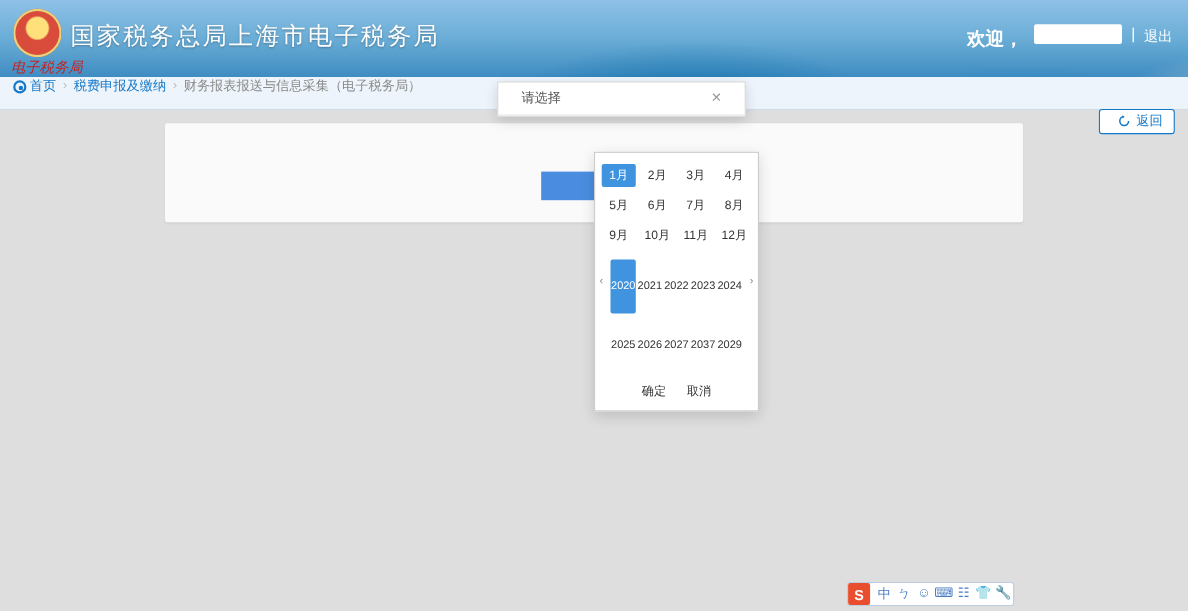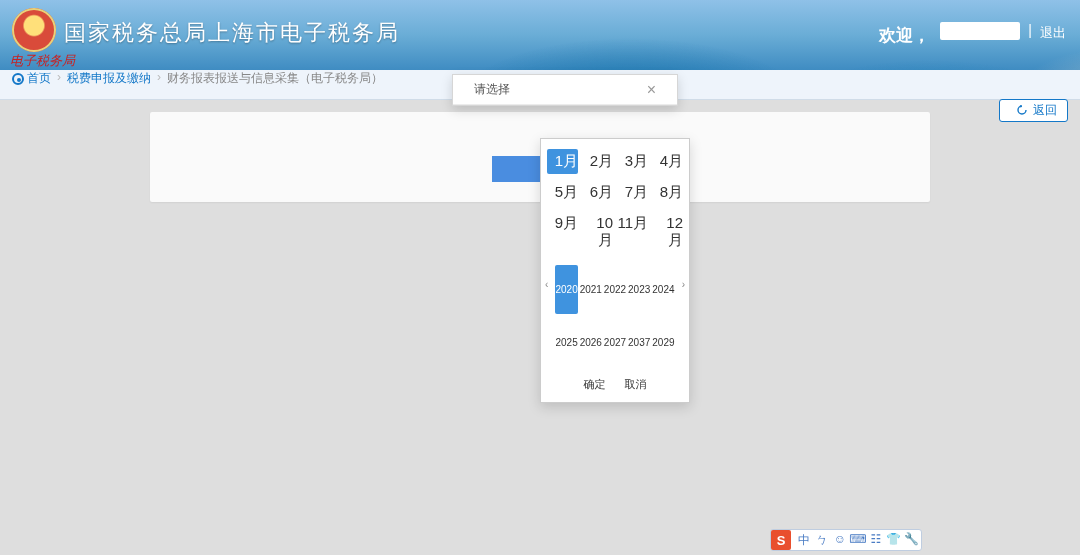--- a/index.html
+++ b/index.html
@@ -107,21 +107,21 @@
 
   
   .picker {
     position:absolute; left:540px; top:138px;
     width:150px; background:#fff; border:1px solid #ccc;
     box-shadow:0 4px 12px rgba(0,0,0,.15);
     padding:10px 6px;
   }
   .pick-grid { display:grid; grid-template-columns:repeat(4,1fr); gap:6px 4px; margin-bottom:12px; }
   .pick-grid .cell {
-    text-align:right; font-size:15px; color:#333; padding:3px 0; cursor:pointer; border-radius:2px;
+    text-align:center; font-size:11px; color:#333; padding:3px 0; cursor:pointer; border-radius:2px;
   }
   .pick-grid .cell.sel { background:#3f93df; color:#fff; }
   .year-wrap { position:relative; padding:0 8px; margin-bottom:10px; }
   .year-grid { display:grid; grid-template-columns:repeat(5,1fr); gap:4px 1px; }
   .year-grid .cell { text-align:center; font-size:10px; color:#333; padding:19px 0; cursor:pointer; border-radius:2px; }
   .year-grid .cell.sel { background:#3f93df; color:#fff; }
   .arrow { position:absolute; top:14px; font-size:10px; color:#888; cursor:pointer; }
   .arrow.l { left:-2px; }
   .arrow.r { right:-2px; }
   .pick-actions { text-align:center; font-size:11px; color:#333; }

